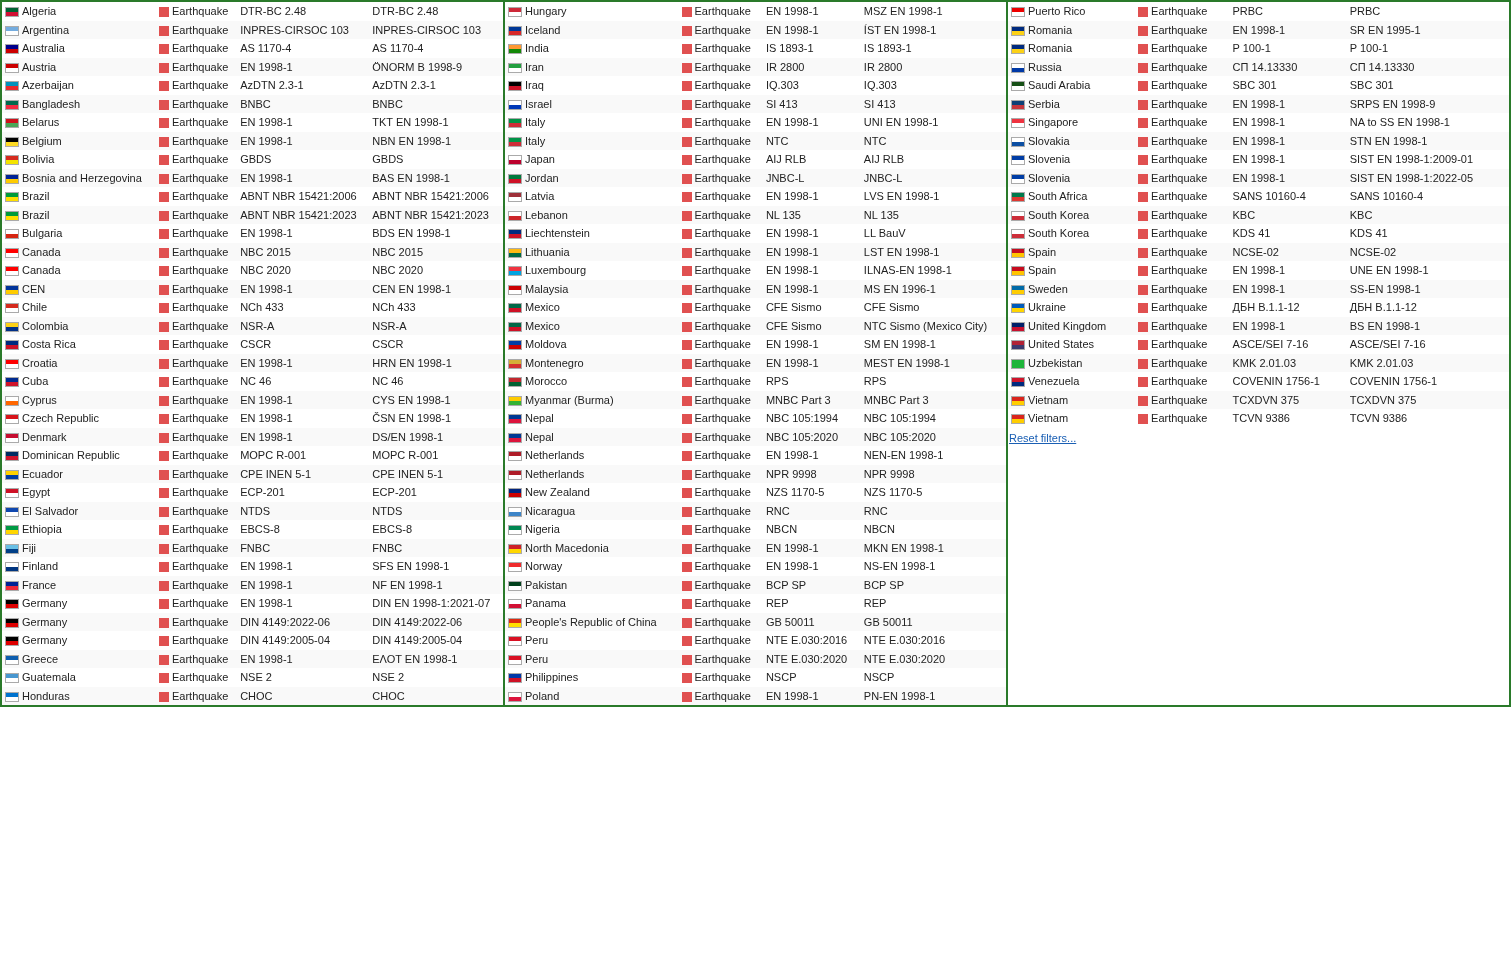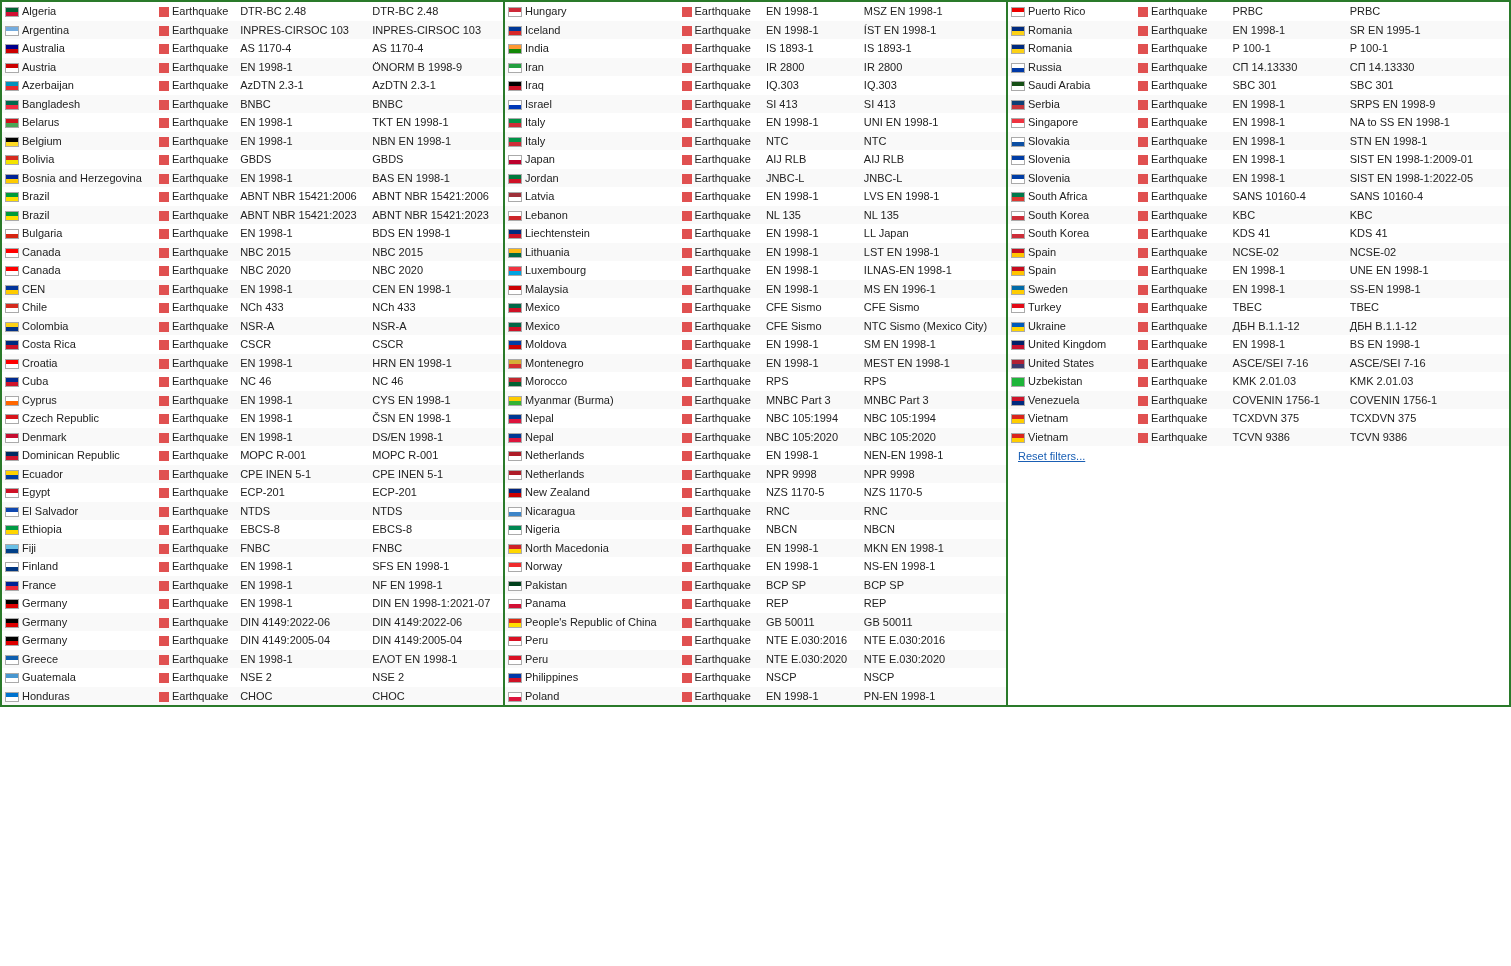--- a/index.html
+++ b/index.html
@@ -53,21 +53,21 @@
       width: 10px;
       height: 10px;
       background: #e05050;
       margin-right: 3px;
       vertical-align: middle;
     }
     .reset-link {
       color: #1a5fb4;
       text-decoration: underline;
       cursor: pointer;
-      padding: 4px 10px;
+      padding: 4px 1px;
       display: block;
     }
   </style>
 </head>
 <body>
 
 <div class="container">
 
   <div class="panel" id="panel1-el">
     <table>
@@ -580,21 +580,21 @@
       <td>NL 135</td>
     </tr>
           <tr>
       <td>
         <span class="flag" style="background: linear-gradient(to bottom, #002b7f 50%, #ce1126 50%);"></span>Liechtenstein
       </td>
       <td>
         <span class="hazard-icon"></span>Earthquake
       </td>
       <td>EN 1998-1</td>
-      <td>LL Japan</td>
+      <td>LL BauV</td>
     </tr>
           <tr>
       <td>
         <span class="flag" style="background: linear-gradient(to bottom, #fdb913 50%, #006a44 50%);"></span>Lithuania
       </td>
       <td>
         <span class="hazard-icon"></span>Earthquake
       </td>
       <td>EN 1998-1</td>
       <td>LST EN 1998-1</td>
@@ -1001,30 +1001,20 @@
         <span class="flag" style="background: linear-gradient(to bottom, #006aa7 50%, #fecc02 50%);"></span>Sweden
       </td>
       <td>
         <span class="hazard-icon"></span>Earthquake
       </td>
       <td>EN 1998-1</td>
       <td>SS-EN 1998-1</td>
     </tr>
           <tr>
       <td>
-        <span class="flag" style="background: linear-gradient(to bottom, #e30a17 50%, #fff 50%);"></span>Turkey
-      </td>
-      <td>
-        <span class="hazard-icon"></span>Earthquake
-      </td>
-      <td>TBEC</td>
-      <td>TBEC</td>
-    </tr>
-          <tr>
-      <td>
         <span class="flag" style="background: linear-gradient(to bottom, #005bbb 50%, #ffd500 50%);"></span>Ukraine
       </td>
       <td>
         <span class="hazard-icon"></span>Earthquake
       </td>
       <td>ДБН В.1.1-12</td>
       <td>ДБН В.1.1-12</td>
     </tr>
           <tr>
       <td>

